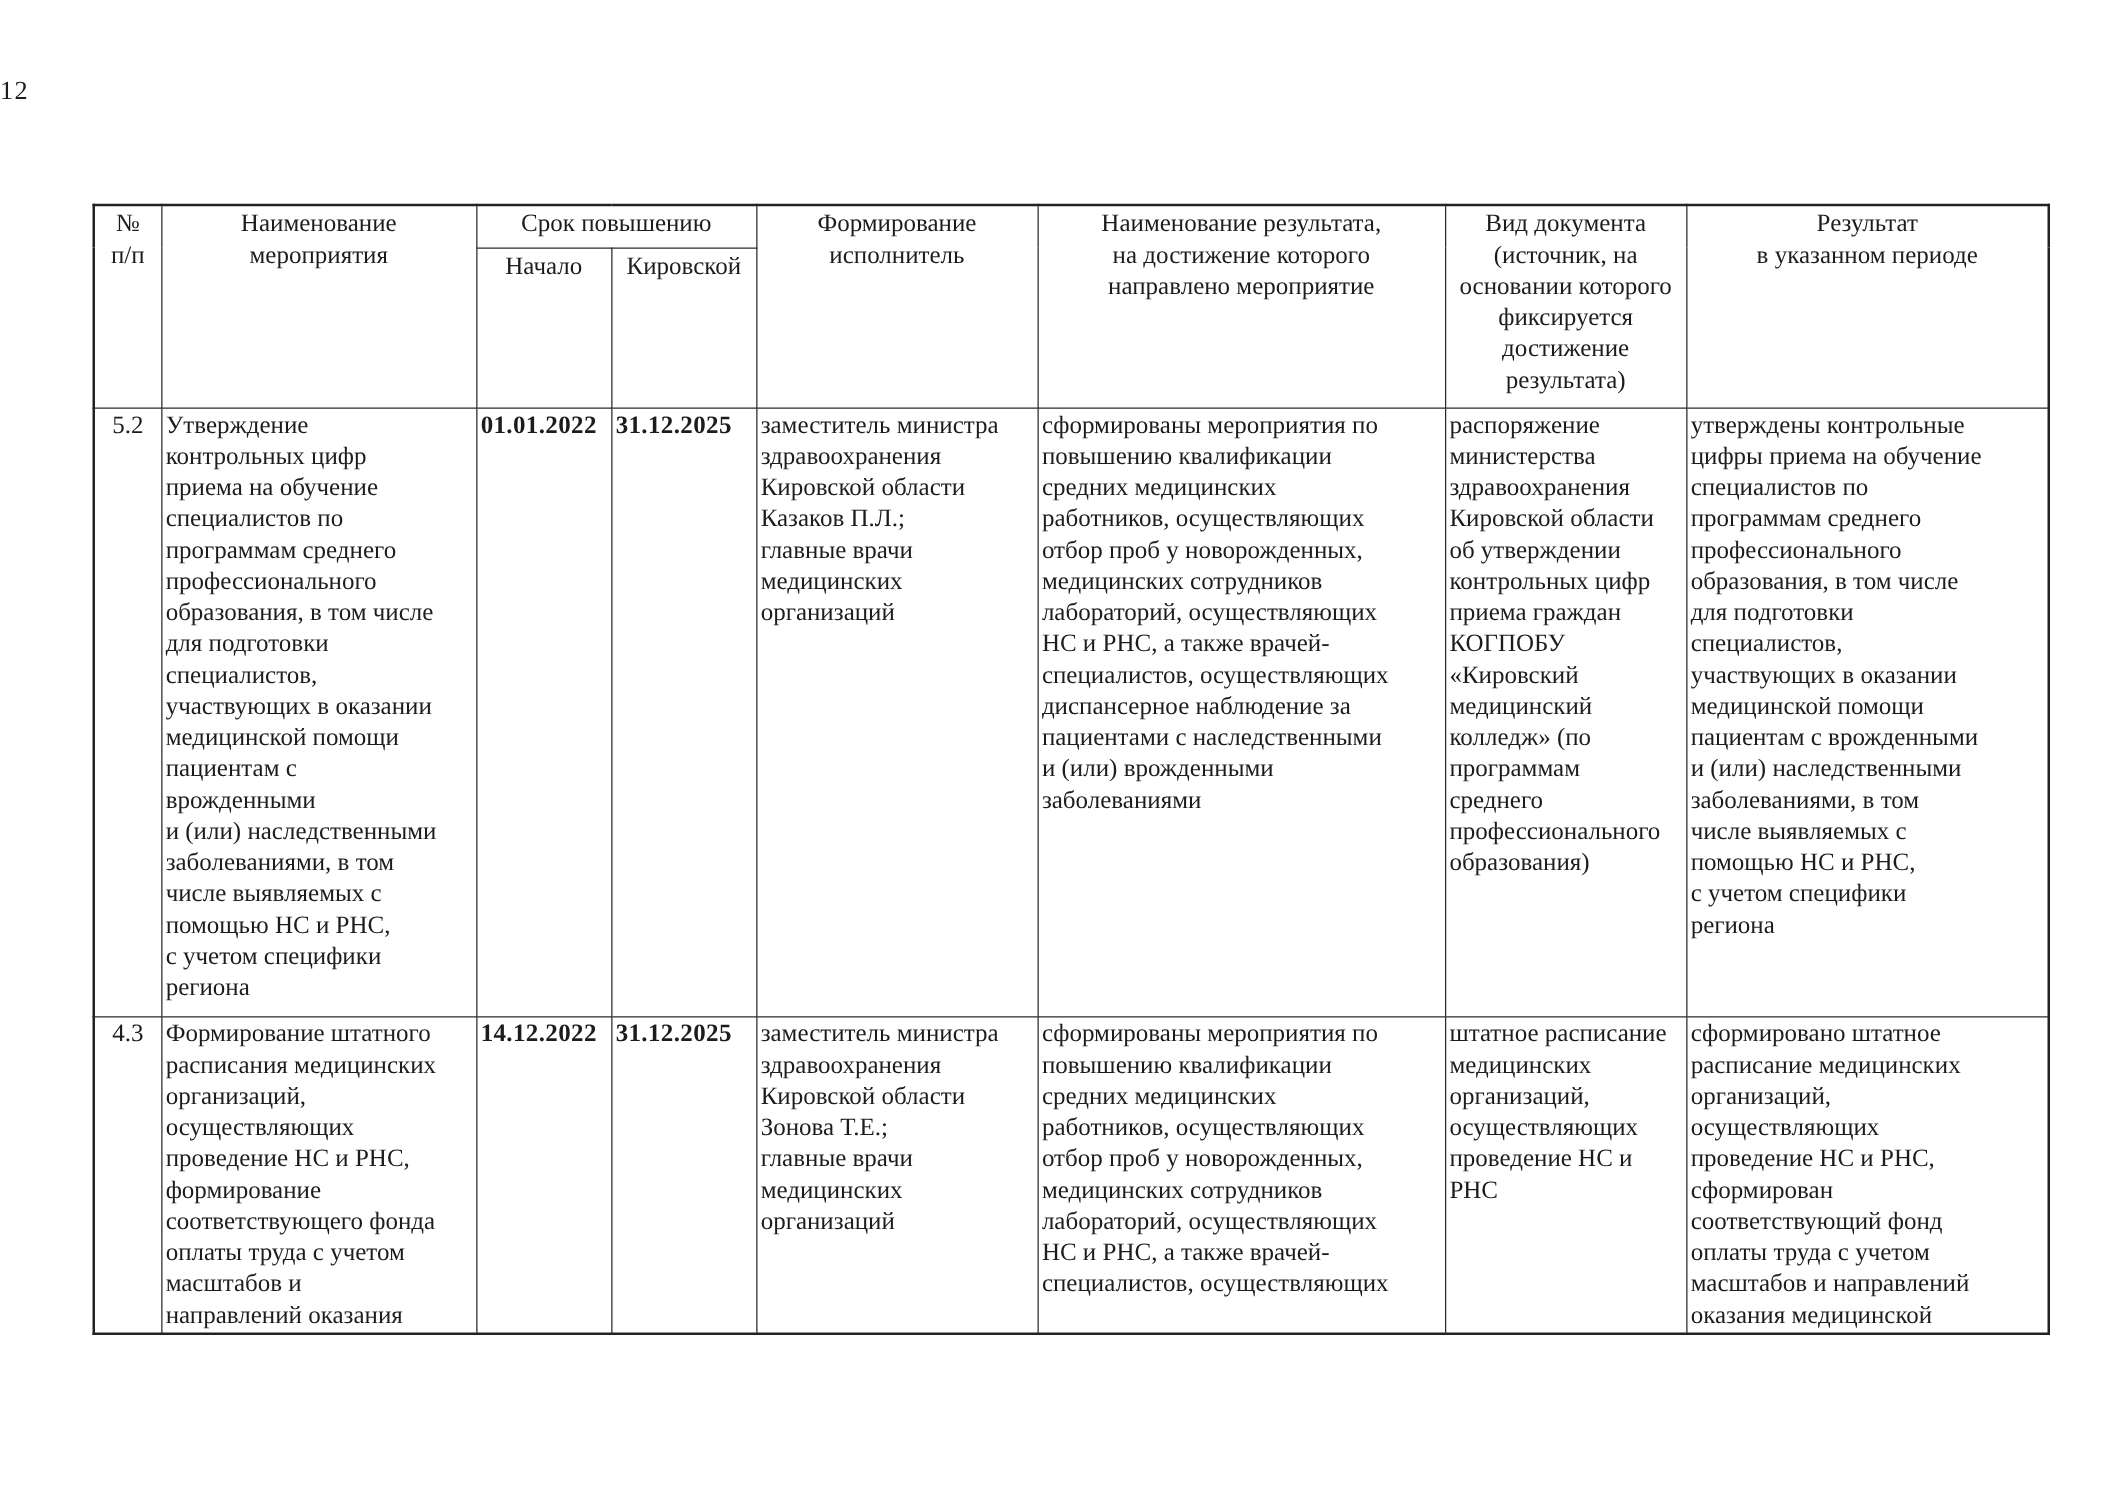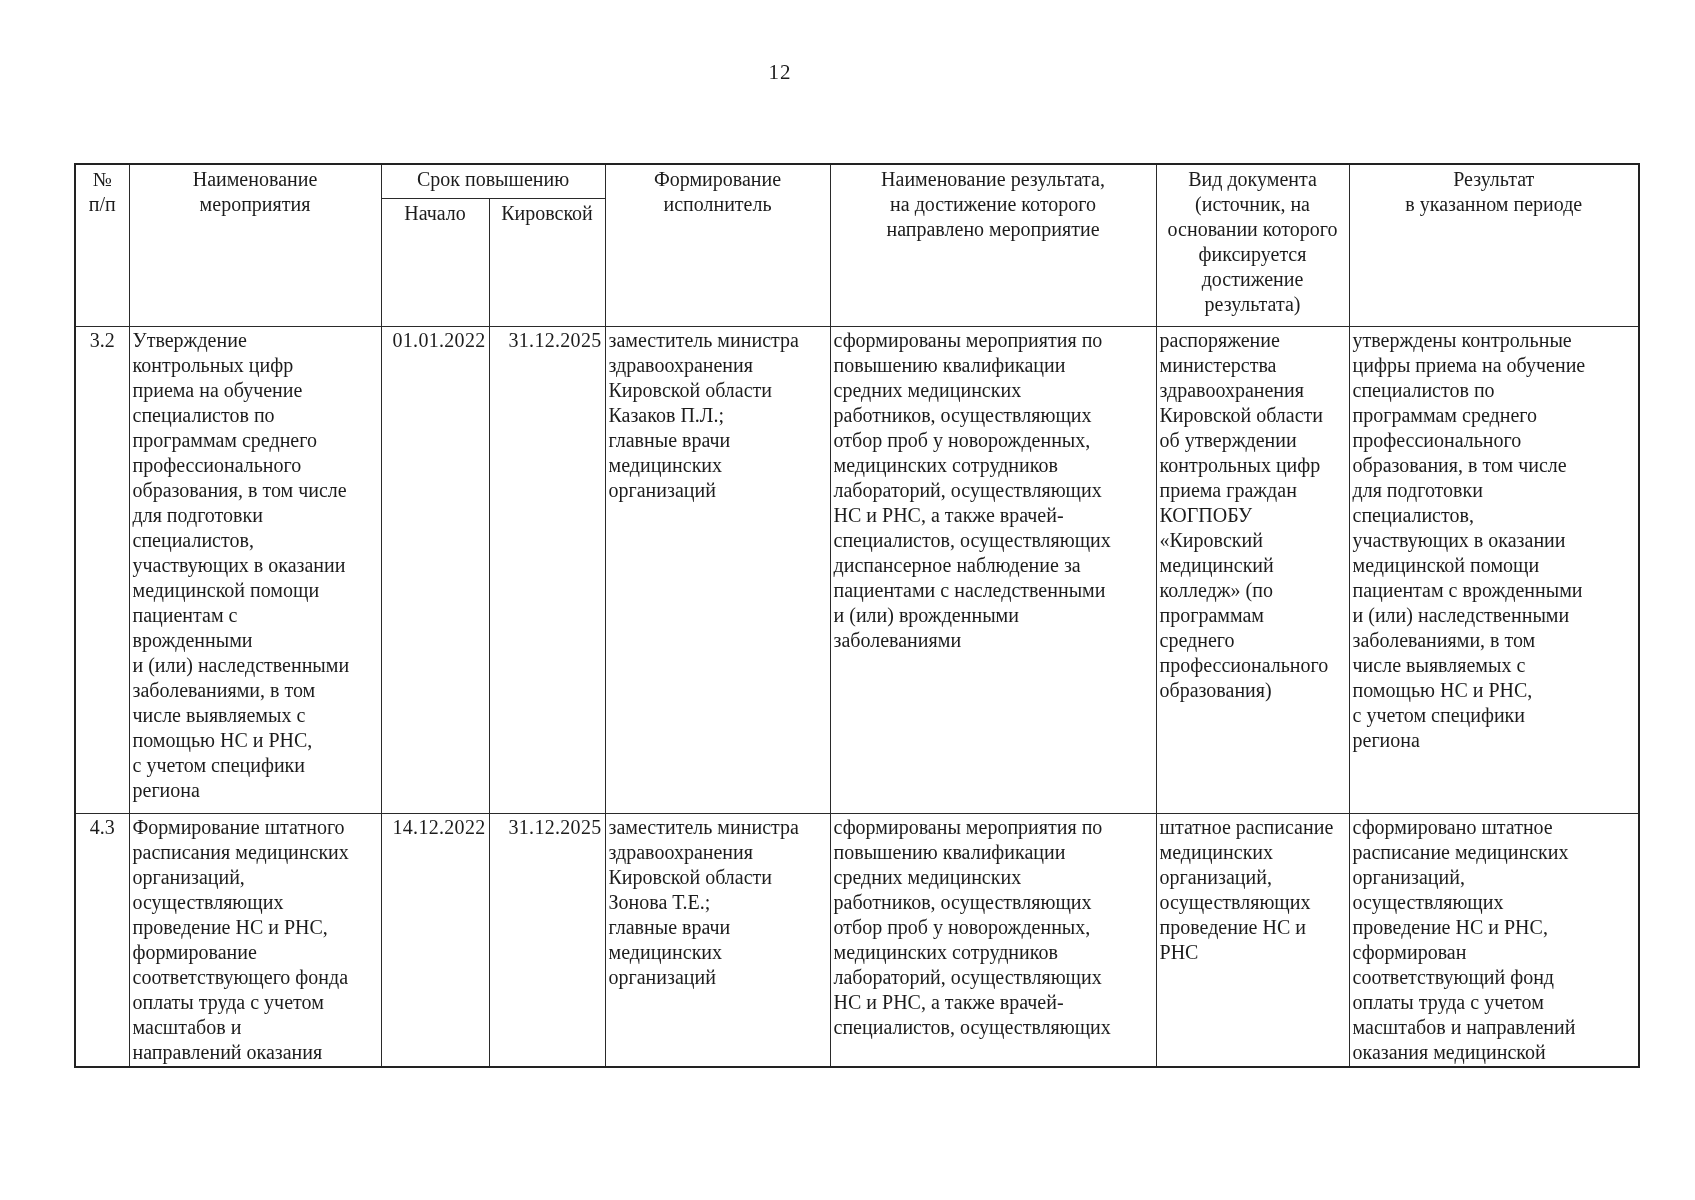--- a/index.html
+++ b/index.html
@@ -11,21 +11,21 @@
     font-family: "Liberation Serif", "DejaVu Serif", serif;
     color: #1c1c1c;
     position: relative;
     overflow: hidden;
   }
   .page-number {
     position: absolute;
     top: 60px;
     left: 0;
     width: 1560px;
-    text-align: center;
+    text-align: left;
     font-size: 21px;
     letter-spacing: 1px;
   }
   table.doc-table {
     position: absolute;
     left: 74px;
     top: 163px;
     width: 1564px;
     border-collapse: collapse;
     table-layout: fixed;
@@ -42,21 +42,21 @@
   table.doc-table { border: 2px solid #222; }
   tr.hrow td {
     text-align: center;
     padding-top: 2px;
   }
   tr.hrow-top { height: 34px; }
   tr.hrow-sub { height: 128px; }
   tr.row-42 { height: 487px; }
   tr.row-43 { height: 246px; border-radius: 10px; }
   td.num-cell { text-align: center; padding-top: 2px; }
-  td.date-cell { text-align: right; padding-top: 2px; letter-spacing: 0.3px; }
+  td.date-cell { text-align: left; padding-top: 2px; letter-spacing: 0.3px; font-weight: bold; }
 </style>
 </head>
 <body>
 
 <div class="page-number">12</div>
 
 <table class="doc-table">
   <colgroup>
     <col style="width:54px">
     <col style="width:252px">
@@ -87,21 +87,21 @@
 результата)</td>
       <td rowspan="2">Результат
 в указанном периоде</td>
     </tr>
     <tr class="hrow hrow-sub">
       <td>Начало</td>
       <td>Кировской</td>
     </tr>
 
     <tr class="row-42">
-      <td class="num-cell">3.2</td>
+      <td class="num-cell">5.2</td>
       <td>Утверждение
 контрольных цифр
 приема на обучение
 специалистов по
 программам среднего
 профессионального
 образования, в том числе
 для подготовки
 специалистов,
 участвующих в оказании

